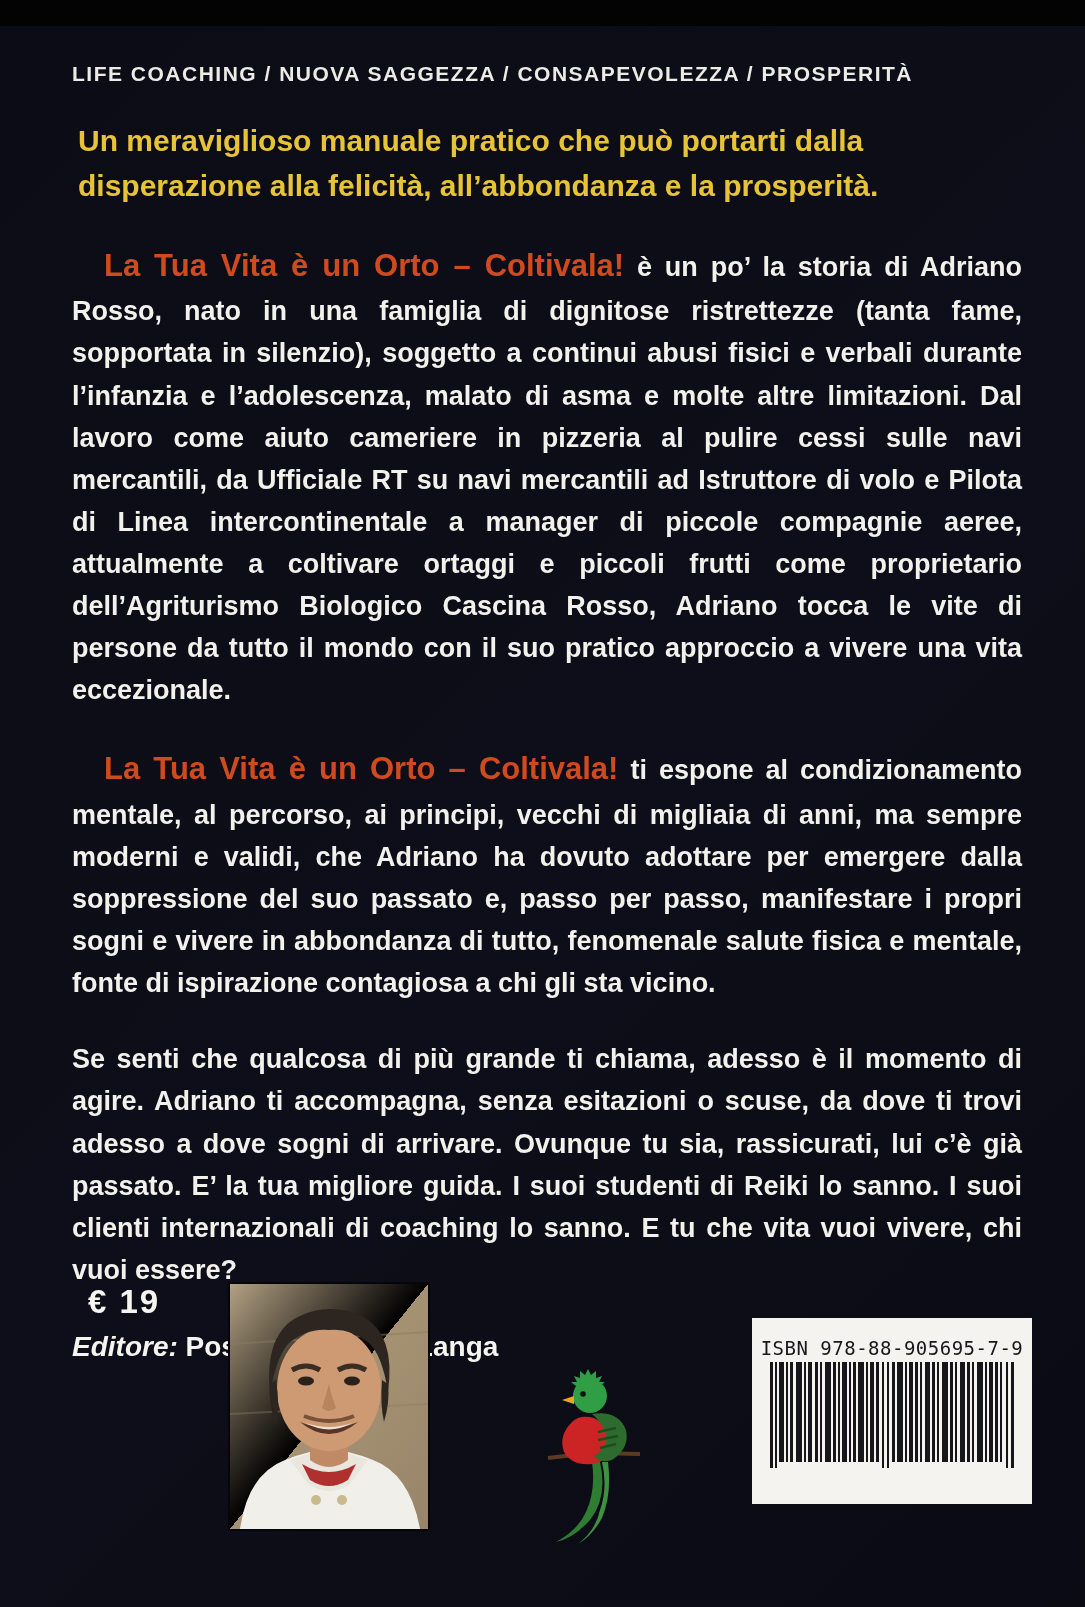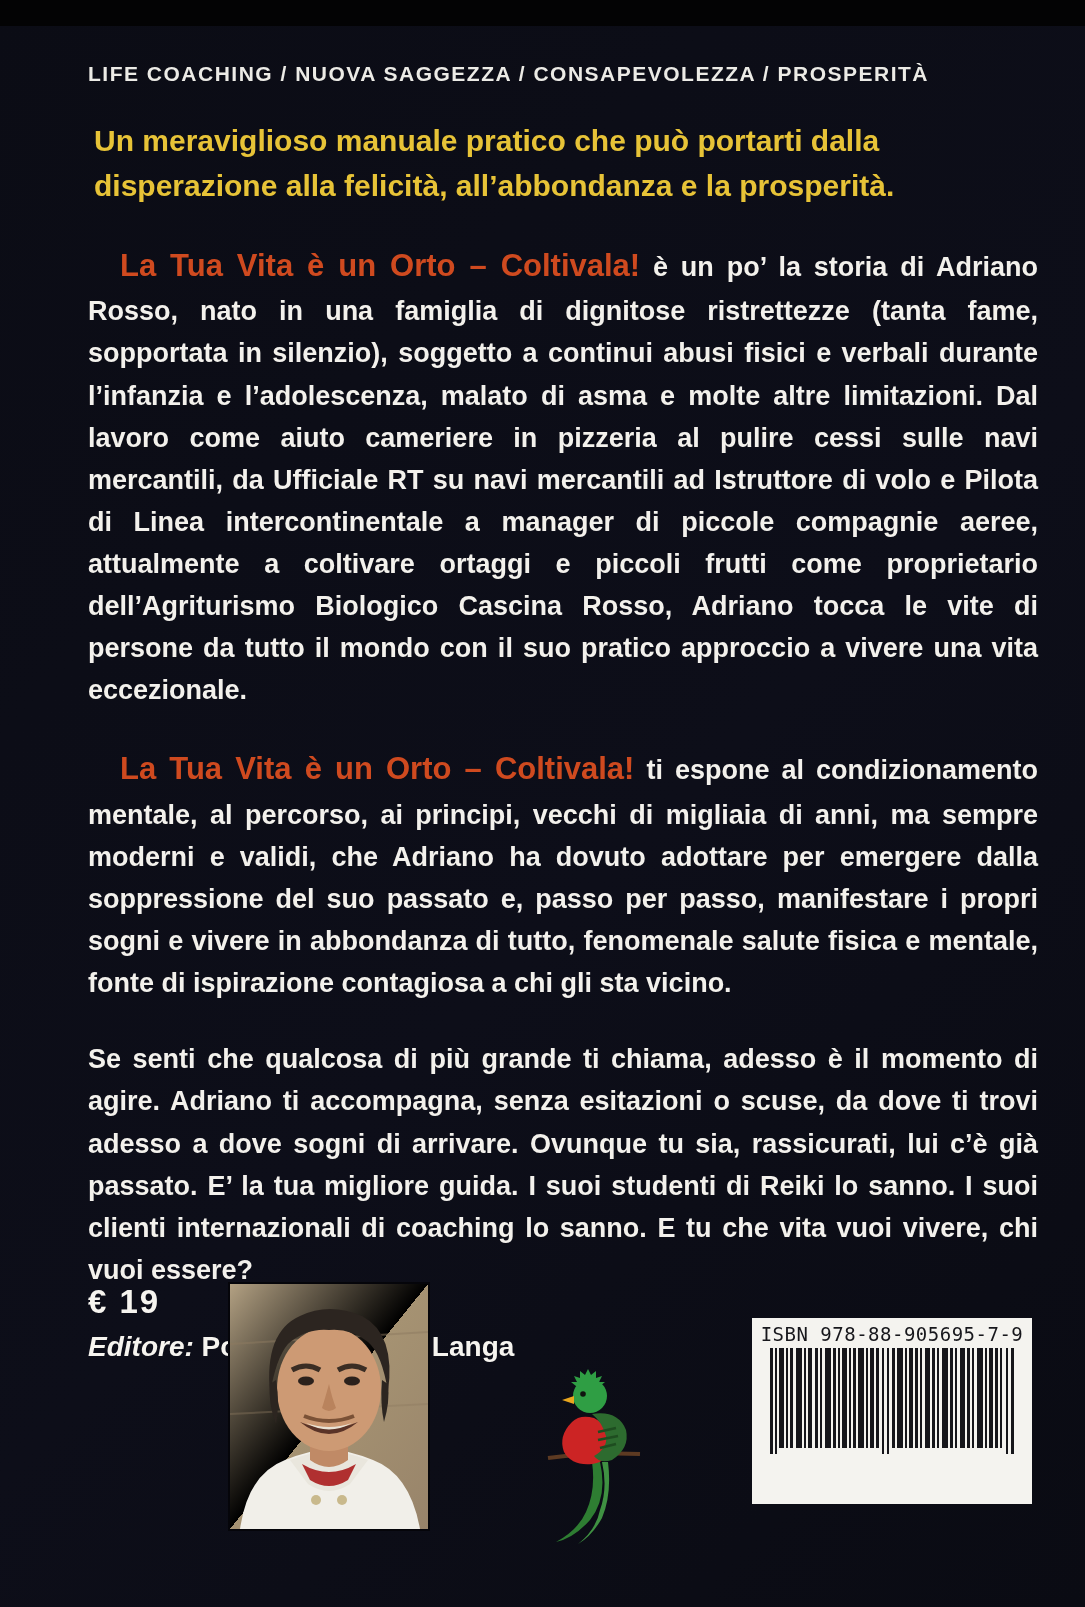--- a/index.html
+++ b/index.html
@@ -5,21 +5,21 @@
   html, body { margin:0; padding:0; }
   body {
     width:1085px; height:1607px;
     background:#0c0d17;
     font-family:"Liberation Sans", sans-serif;
     overflow:hidden;
   }
   .cover { position:relative; width:1085px; height:1607px; background:linear-gradient(135deg,#0b0c15 0%, #0d0e19 55%, #0a0b13 100%); }
   .top-black { position:absolute; top:0; left:0; right:0; height:26px; background:#030304; }
 
-  .content { position:absolute; top:26px; left:88px; width:950px; }
+  .content { position:absolute; top:26px; left:72px; width:950px; }
 
   .categories {
     margin-top:36px;
     color:#ecebe6; font-size:21px; font-weight:bold; letter-spacing:1.5px;
   }
   .headline {
     margin-top:32px; padding:0 6px;
     text-align:left;
     color:#e7c337; font-size:30px; font-weight:bold; line-height:1.5;
   }
@@ -46,21 +46,21 @@
     width:198px; height:245px; overflow:hidden;
     box-shadow:0 0 0 2px #05050a;
   }
 
   .quetzal { position:absolute; left:538px; top:1362px; width:112px; height:190px; }
 
   .barcode-label {
     position:absolute; left:752px; top:1318px;
     width:280px; height:186px; background:#f4f3ef;
     display:flex; flex-direction:column; align-items:center;
-    box-sizing:border-box; padding-top:5px;
+    box-sizing:border-box; padding-top:19px;
   }
   .isbn-text {
     font-family:"DejaVu Sans Mono", monospace;
     color:#17171c; font-size:19px; letter-spacing:0.5px; white-space:nowrap;
   }
   .bars { width:244px; height:106px; margin-top:3px; }
   .barcode-digits {
     font-family:"DejaVu Sans Mono", monospace;
     color:#141419; font-size:26px; letter-spacing:1px; margin-top:1px; white-space:nowrap;
   }

